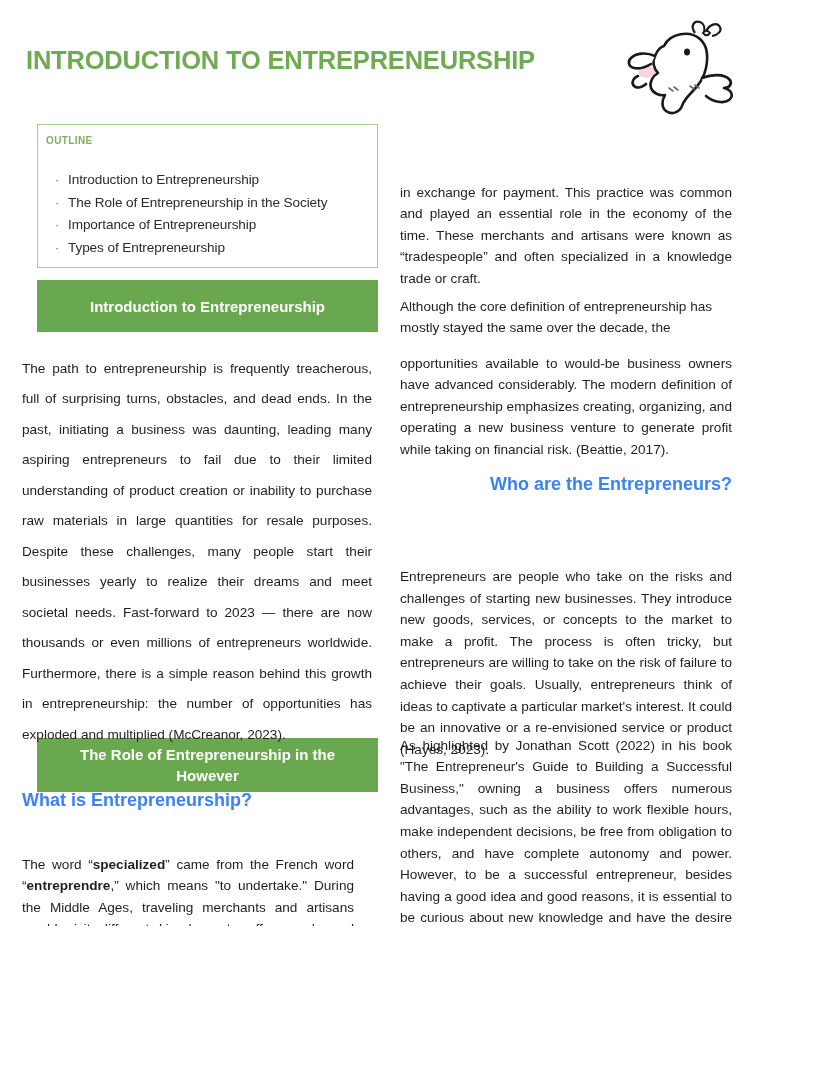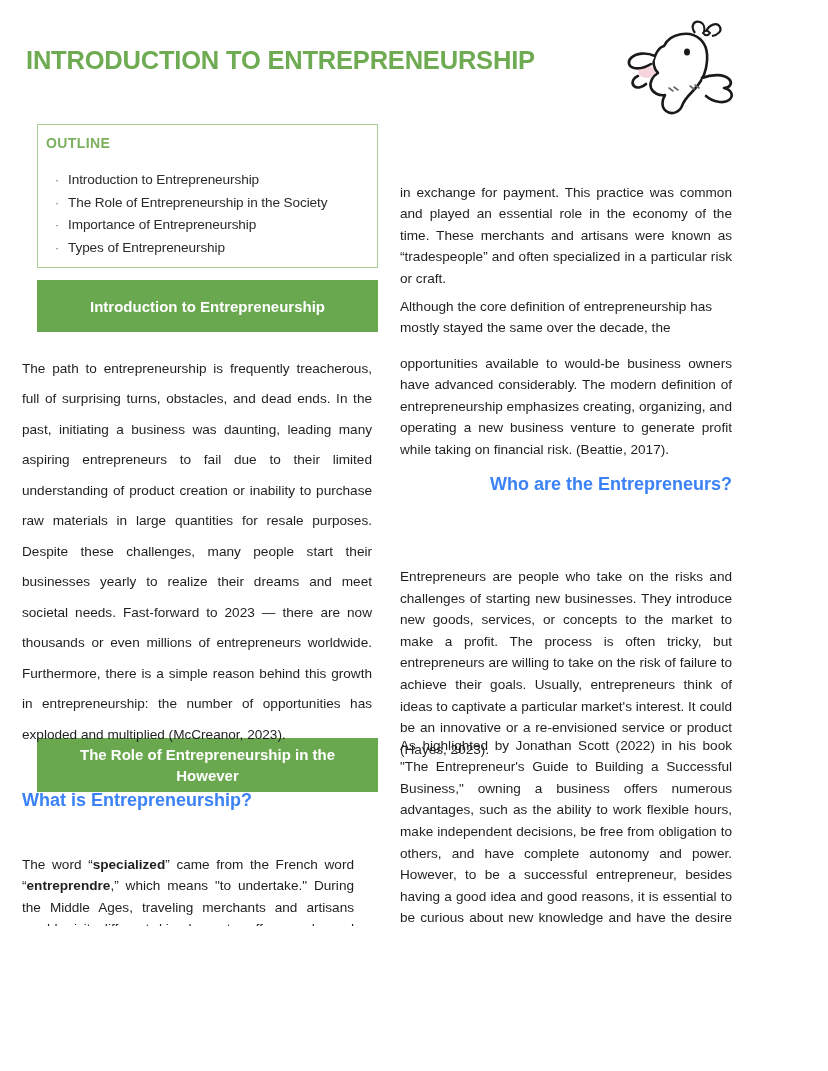--- a/index.html
+++ b/index.html
@@ -47,21 +47,21 @@
     width: 341px;
     height: 144px;
     box-sizing: border-box;
     border: 1.3px solid #a8cf92;
     background: #ffffff;
   }
   .outline-heading {
     position: absolute;
     left: 8px;
     top: 10px;
-    font-size: 14px;
+    font-size: 10px;
     font-weight: bold;
     letter-spacing: 0.4px;
     color: #7cb05f;
   }
   .outline-list {
     position: absolute;
     left: 8px;
     top: 44px;
     right: 4px;
     margin: 0;
@@ -240,21 +240,21 @@
 
   <div class="col col-left">
     <p class="p-loose p-left-1 body-text">The path to entrepreneurship is frequently treacherous, full of surprising turns, obstacles, and dead ends. In the past, initiating a business was daunting, leading many aspiring entrepreneurs to fail due to their limited understanding of product creation or inability to purchase raw materials in large quantities for resale purposes. Despite these challenges, many people start their businesses yearly to realize their dreams and meet societal needs. Fast-forward to 2023 — there are now thousands or even millions of entrepreneurs worldwide. Furthermore, there is a simple reason behind this growth in entrepreneurship: the number of opportunities has exploded and multiplied (McCreanor, 2023).</p>
 
     <div class="sub-heading h-what-is">What is Entrepreneurship?</div>
 
     <p class="p-tight p-left-2 body-text"><span>The word “</span><b>specialized</b><span>” came from the French word “</span><b>entreprendre</b><span>,” which means "to undertake." During the Middle Ages, traveling merchants and artisans would visit different kingdoms to offer goods and services</span></p>
   </div>
 
   <div class="col col-right">
-    <p class="r-block r-1 body-text">in exchange for payment. This practice was common and played an essential role in the economy of the time. These merchants and artisans were known as “tradespeople” and often specialized in a particular risk or craft.</p>
+    <p class="r-block r-1 body-text">in exchange for payment. This practice was common and played an essential role in the economy of the time. These merchants and artisans were known as “tradespeople” and often specialized in a knowledge trade or craft.</p>
 
     <p class="r-block r-2 body-text last-line-left">Although the core definition of entrepreneurship has mostly stayed the same over the decade, the</p>
 
     <p class="r-block r-3 body-text">opportunities available to would-be business owners have advanced considerably. The modern definition of entrepreneurship emphasizes creating, organizing, and operating a new business venture to generate profit while taking on financial risk. (Beattie, 2017).</p>
 
     <div class="sub-heading h-who" style="width:332px;">Who are the Entrepreneurs?</div>
 
     <p class="r-block r-4 body-text">Entrepreneurs are people who take on the risks and challenges of starting new businesses. They introduce new goods, services, or concepts to the market to make a profit. The process is often tricky, but entrepreneurs are willing to take on the risk of failure to achieve their goals. Usually, entrepreneurs think of ideas to captivate a particular market's interest. It could be an innovative or a re-envisioned service or product (Hayes, 2023).</p>
 
     <p class="r-block r-5 body-text">As highlighted by Jonathan Scott (2022) in his book "The Entrepreneur's Guide to Building a Successful Business," owning a business offers numerous advantages, such as the ability to work flexible hours, make independent decisions, be free from obligation to others, and have complete autonomy and power. However, to be a successful entrepreneur, besides having a good idea and good reasons, it is essential to be curious about new knowledge and have the desire to explore the unknown.</p>

